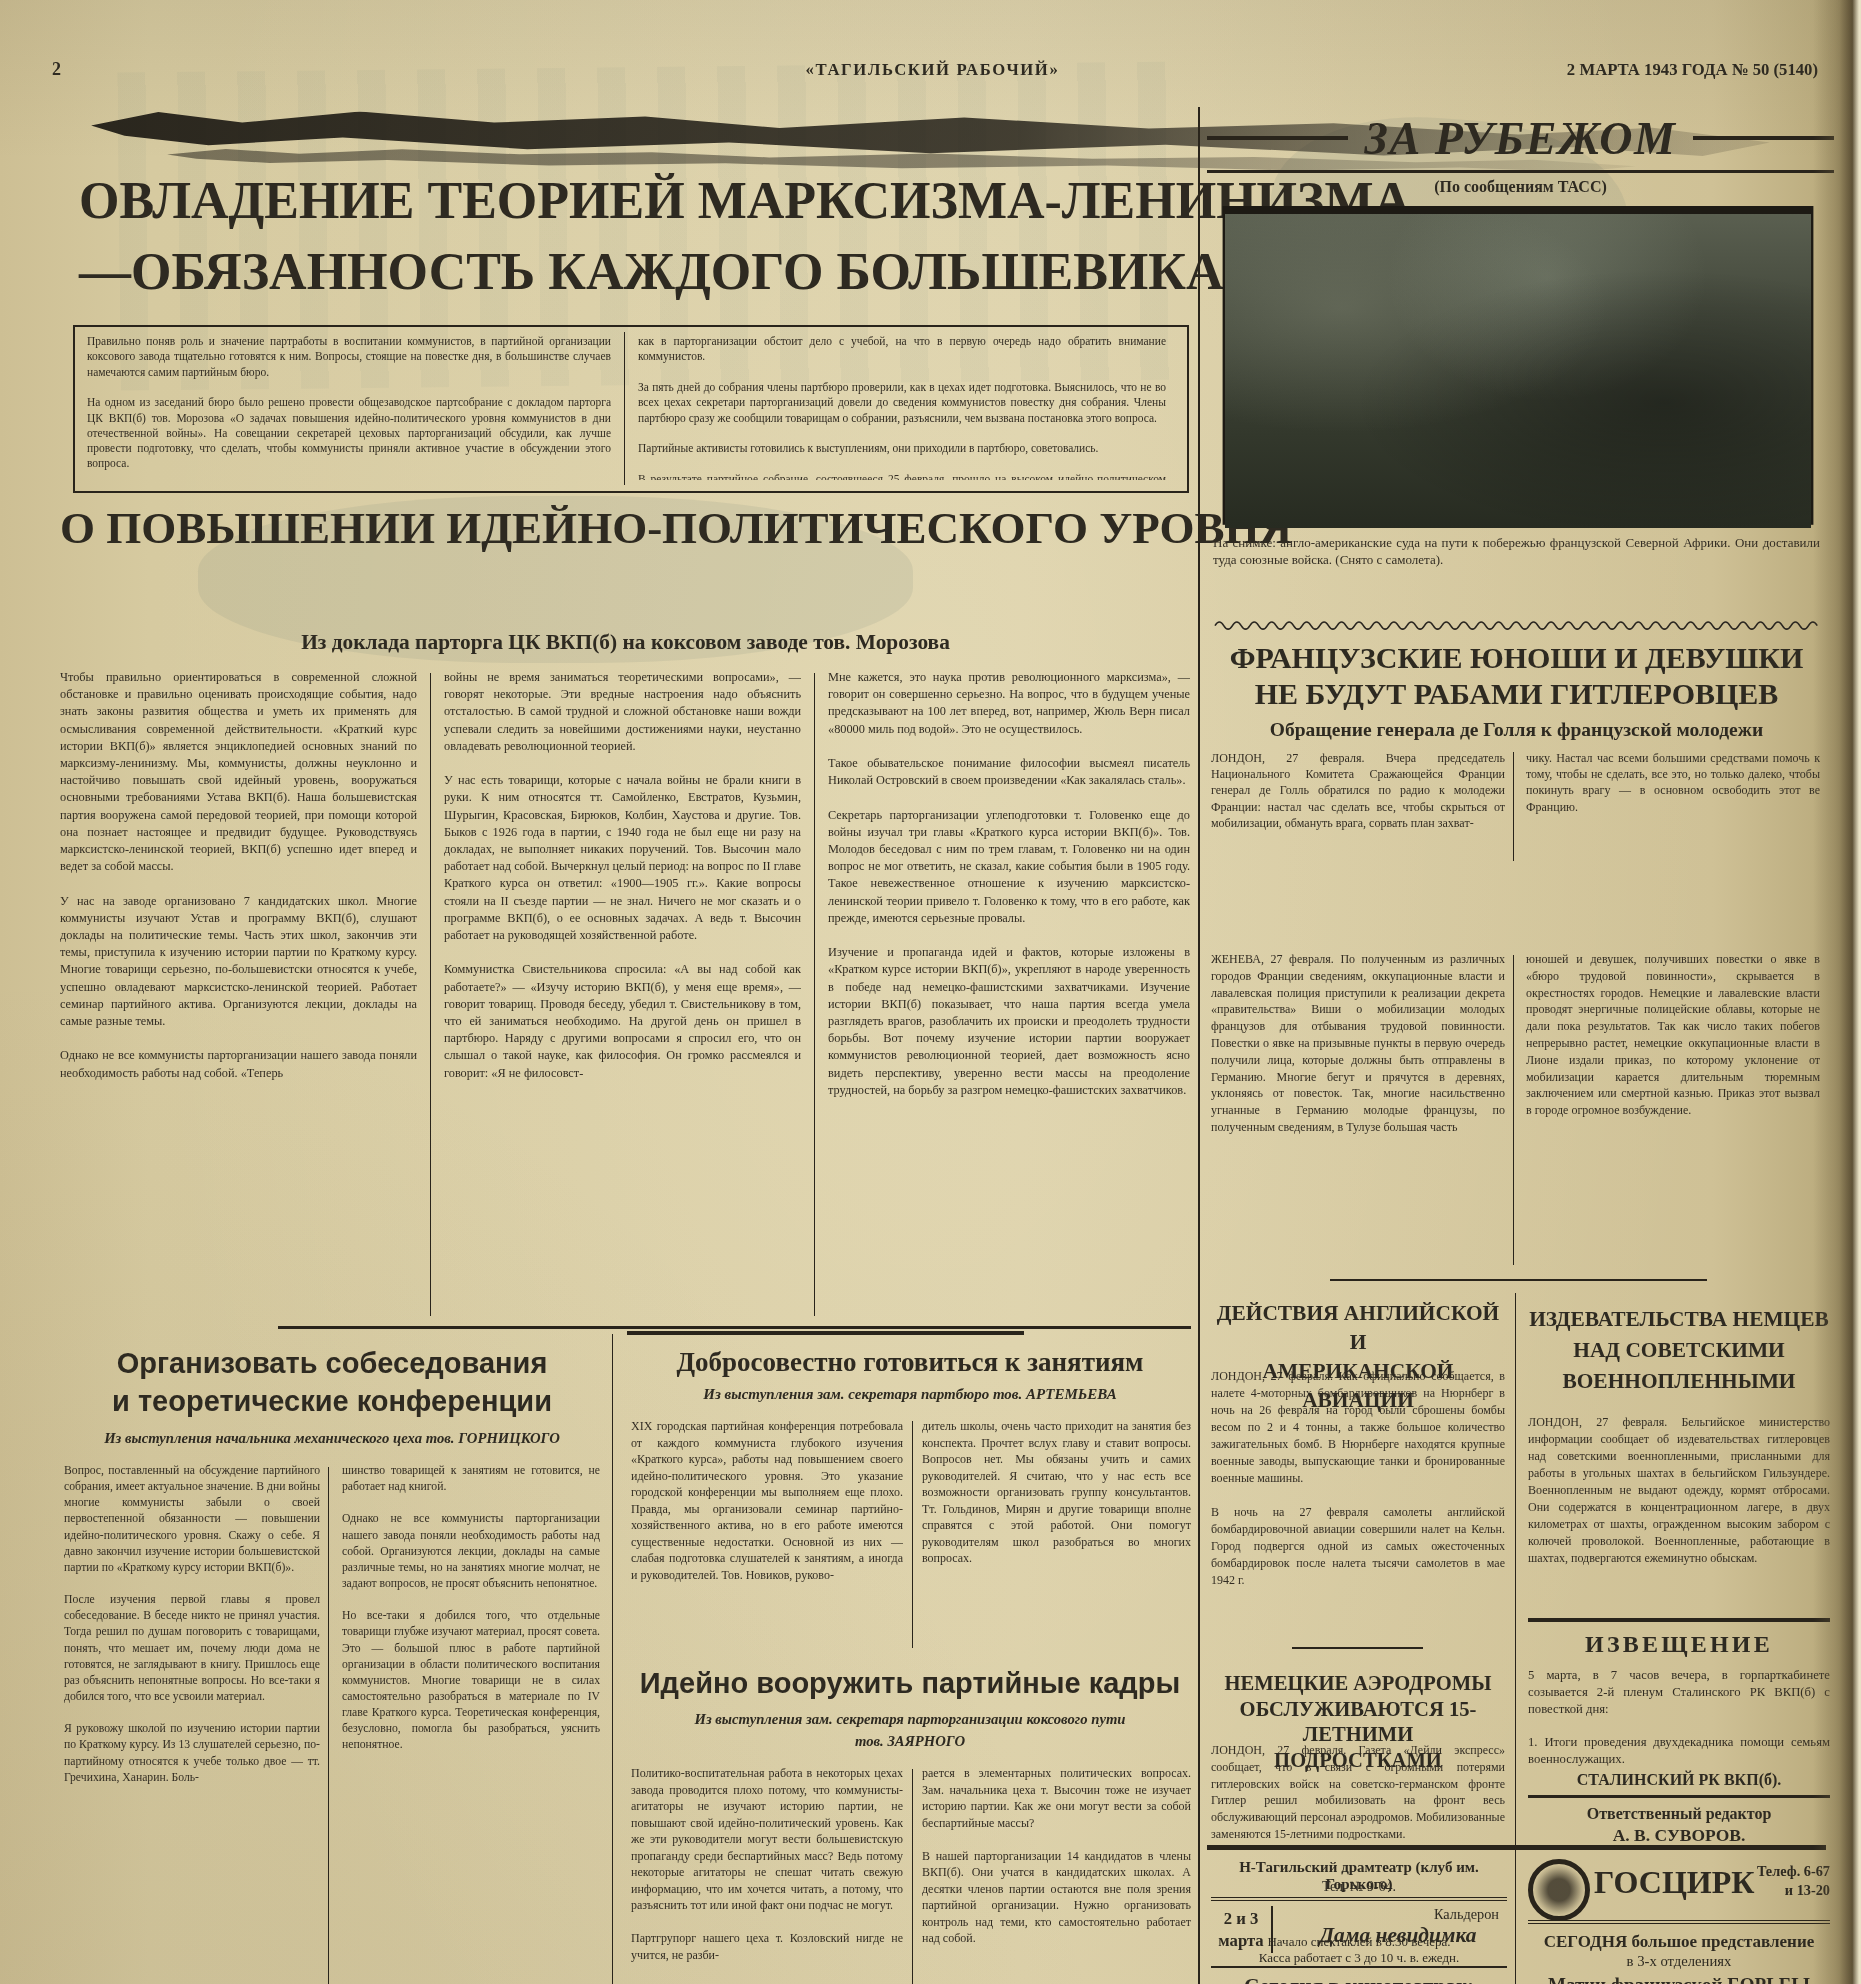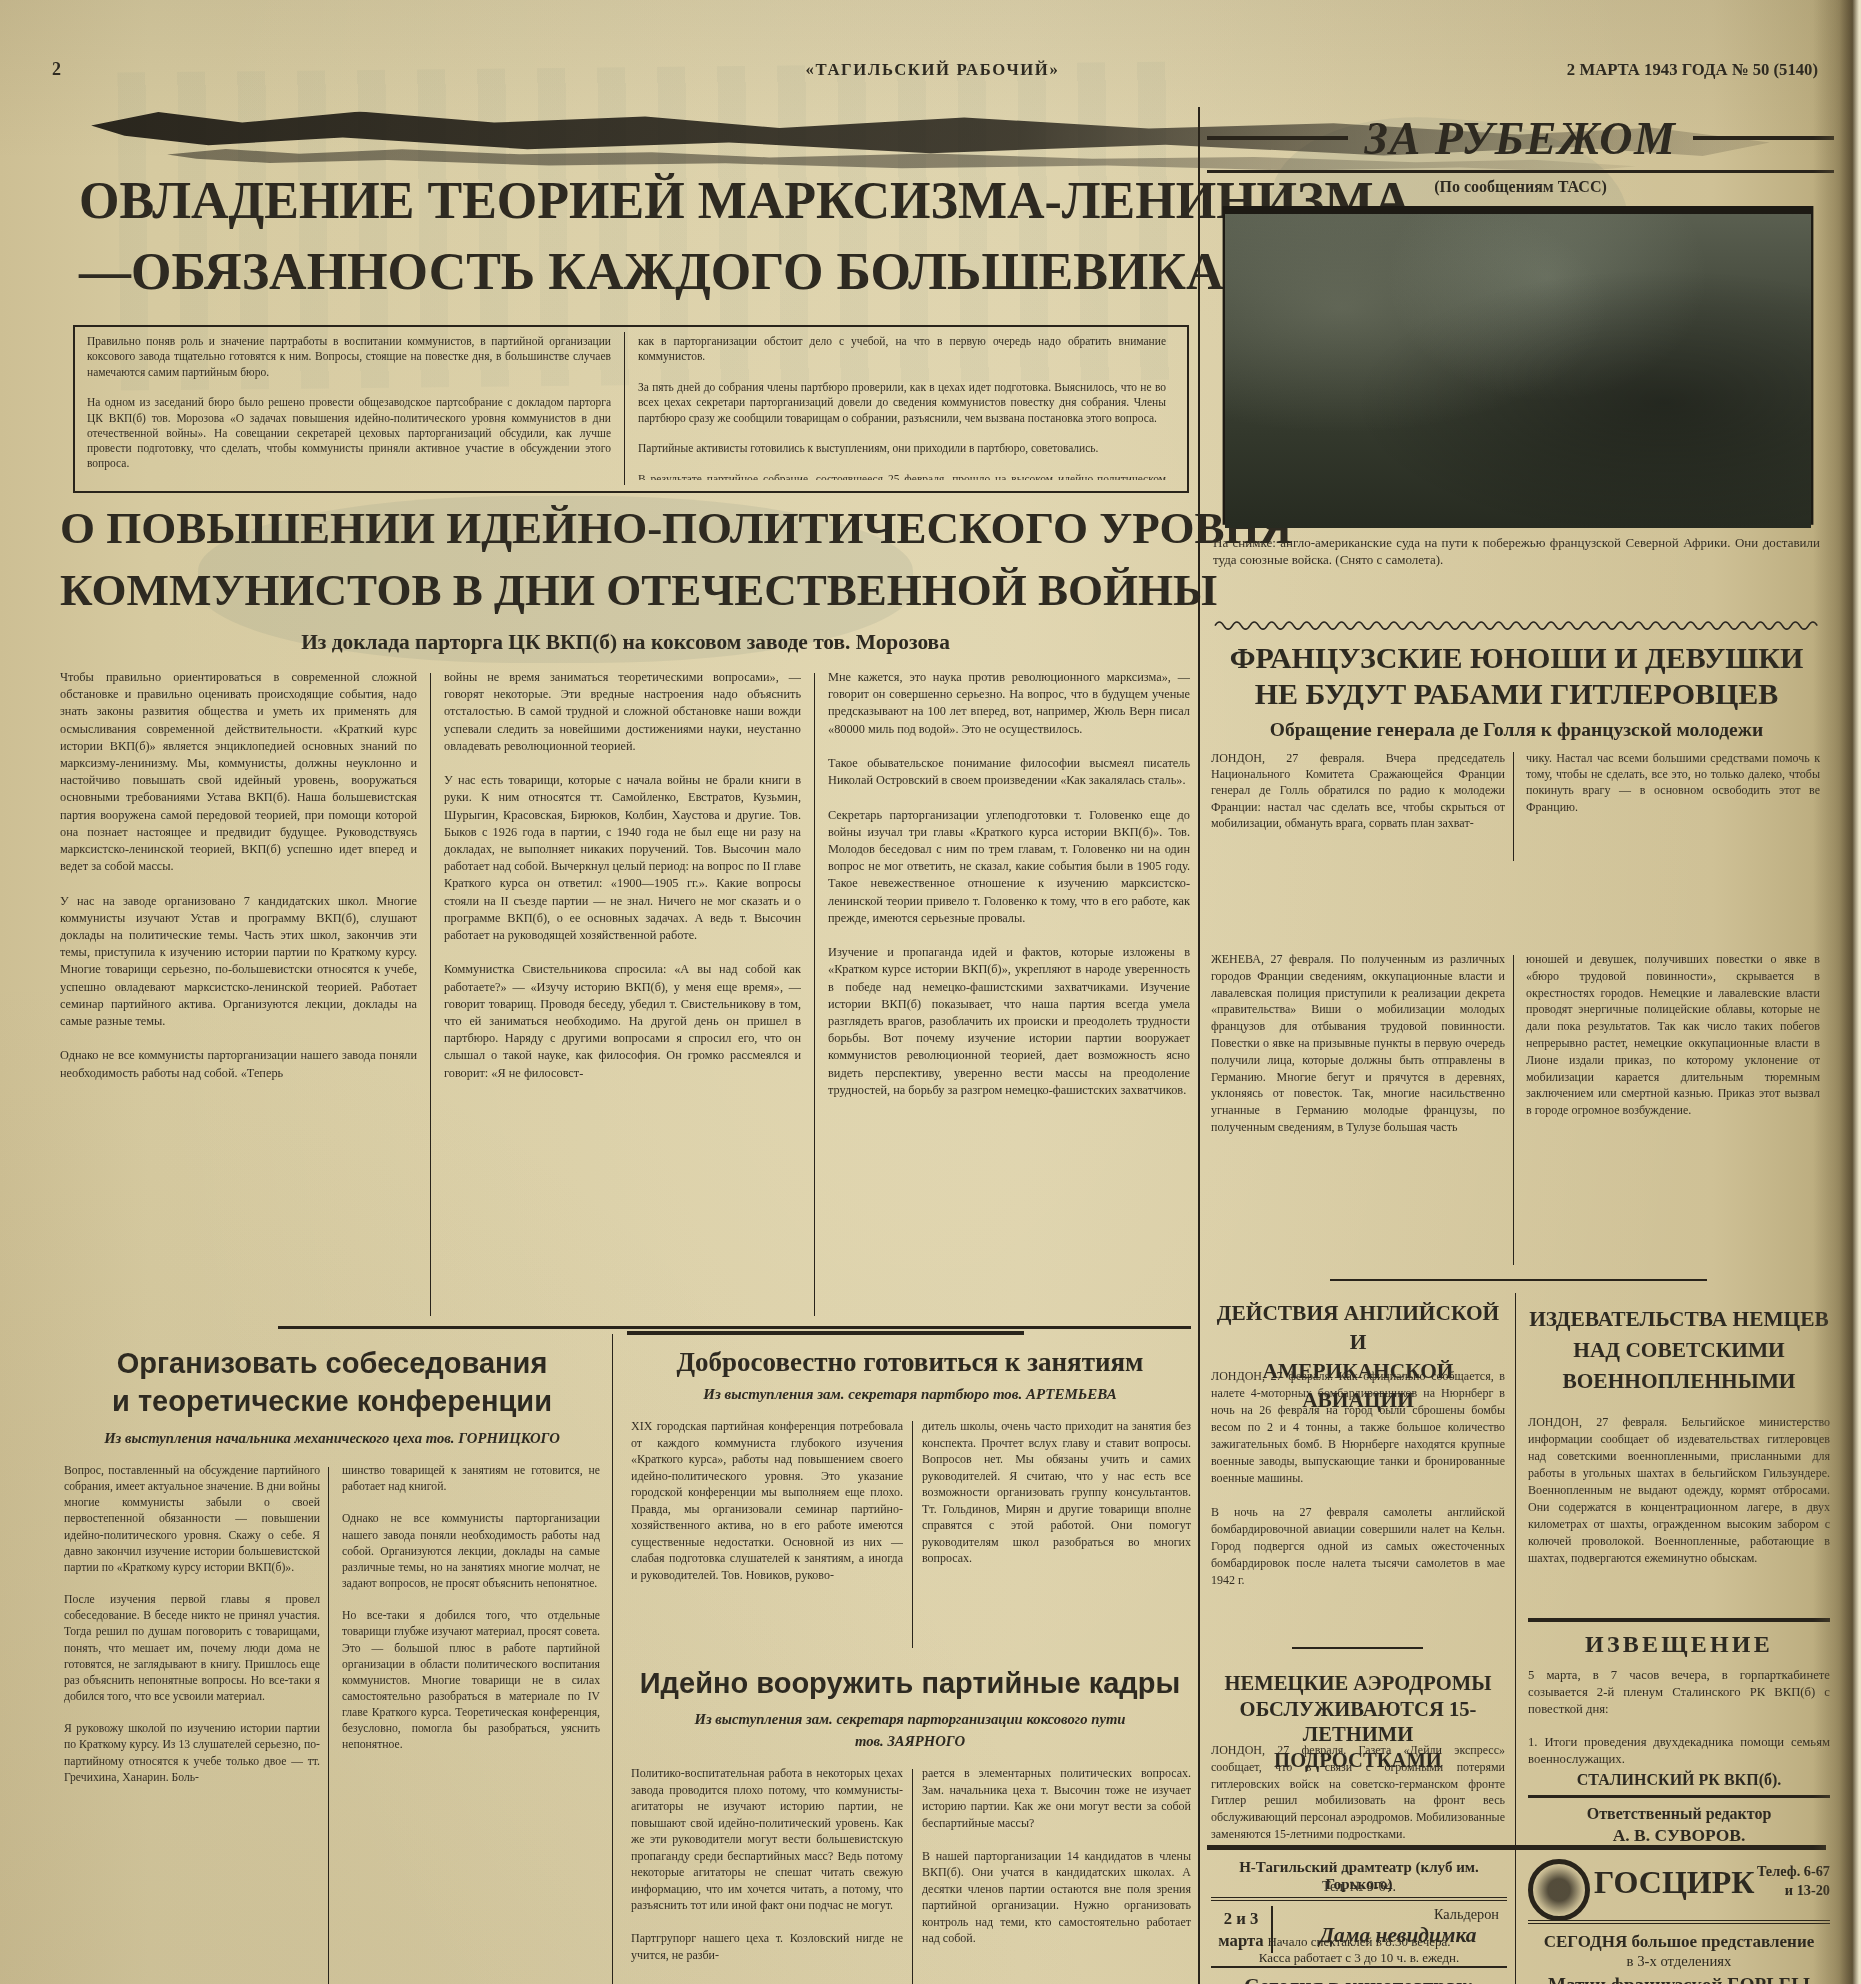--- a/index.html
+++ b/index.html
@@ -64,21 +64,20 @@
 За пять дней до собрания члены партбюро проверили, как в цехах идет подготовка. Выяснилось, что не во всех цехах секретари парторганизаций довели до сведения коммунистов повестку дня собрания. Члены партбюро сразу же сообщили товарищам о собрании, разъяснили, чем вызвана постановка этого вопроса.
 
 Партийные активисты готовились к выступлениям, они приходили в партбюро, советовались.
 
 В результате партийное собрание, состоявшееся 25 февраля, прошло на высоком идейно-политическом уровне, при большой активности. Коммунисты по-деловому обсудили один из важнейших вопросов партийной работы, вскрыли недостатки и наметили мероприятия по поднятию теоретического уровня коммунистов.
 
 Сегодня мы печатаем выдержки из доклада тов. Морозова на партсобрании и выступлений отдельных товарищей.</div>
   </div>
 
   <div class="abs b ctr" style="left:60px;top:505px;width:1131px;font-size:45px;line-height:1.05;white-space:nowrap;">О ПОВЫШЕНИИ ИДЕЙНО-ПОЛИТИЧЕСКОГО УРОВНЯ</div>
-  <div class="abs b ctr" style="left:60px;top:567px;width:1131px;font-size:45px;line-height:1.05;white-space:nowrap;">КОММУНИСТОВ В ДНИ ОТЕЧЕСТВЕННОЙ ВОЙНЫ</div>
   <div class="abs b ctr" style="left:60px;top:630px;width:1131px;font-size:21.4px;">Из доклада парторга ЦК ВКП(б) на коксовом заводе тов. Морозова</div>
 
   <div class="colbody" style="left:60px;top:669px;width:357px;height:651px;font-size:12.3px;line-height:1.4;">Чтобы правильно ориентироваться в современной сложной обстановке и правильно оценивать происходящие события, надо знать законы развития общества и уметь их применять для осмысливания современной действительности. «Краткий курс истории ВКП(б)» является энциклопедией основных знаний по марксизму-ленинизму. Мы, коммунисты, должны неуклонно и настойчиво повышать свой идейный уровень, вооружаться основными требованиями Устава ВКП(б). Наша большевистская партия вооружена самой передовой теорией, при помощи которой она познает настоящее и предвидит будущее. Руководствуясь марксистско-ленинской теорией, ВКП(б) успешно идет вперед и ведет за собой массы.
 
 У нас на заводе организовано 7 кандидатских школ. Многие коммунисты изучают Устав и программу ВКП(б), слушают доклады на политические темы. Часть этих школ, закончив эти темы, приступила к изучению истории партии по Краткому курсу. Многие товарищи серьезно, по-большевистски относятся к учебе, успешно овладевают марксистско-ленинской теорией. Работает семинар партийного актива. Организуются лекции, доклады на самые разные темы.
 
 Однако не все коммунисты парторганизации нашего завода поняли необходимость работы над собой. «Теперь</div>
   <div class="rule" style="left:430px;top:673px;width:1.2px;height:643px;"></div>
   <div class="colbody" style="left:444px;top:669px;width:357px;height:651px;font-size:12.3px;line-height:1.4;">войны не время заниматься теоретическими вопросами», — говорят некоторые. Эти вредные настроения надо объяснить отсталостью. В самой трудной и сложной обстановке наши вожди успевали следить за новейшими достижениями науки, неустанно овладевать революционной теорией.
 

